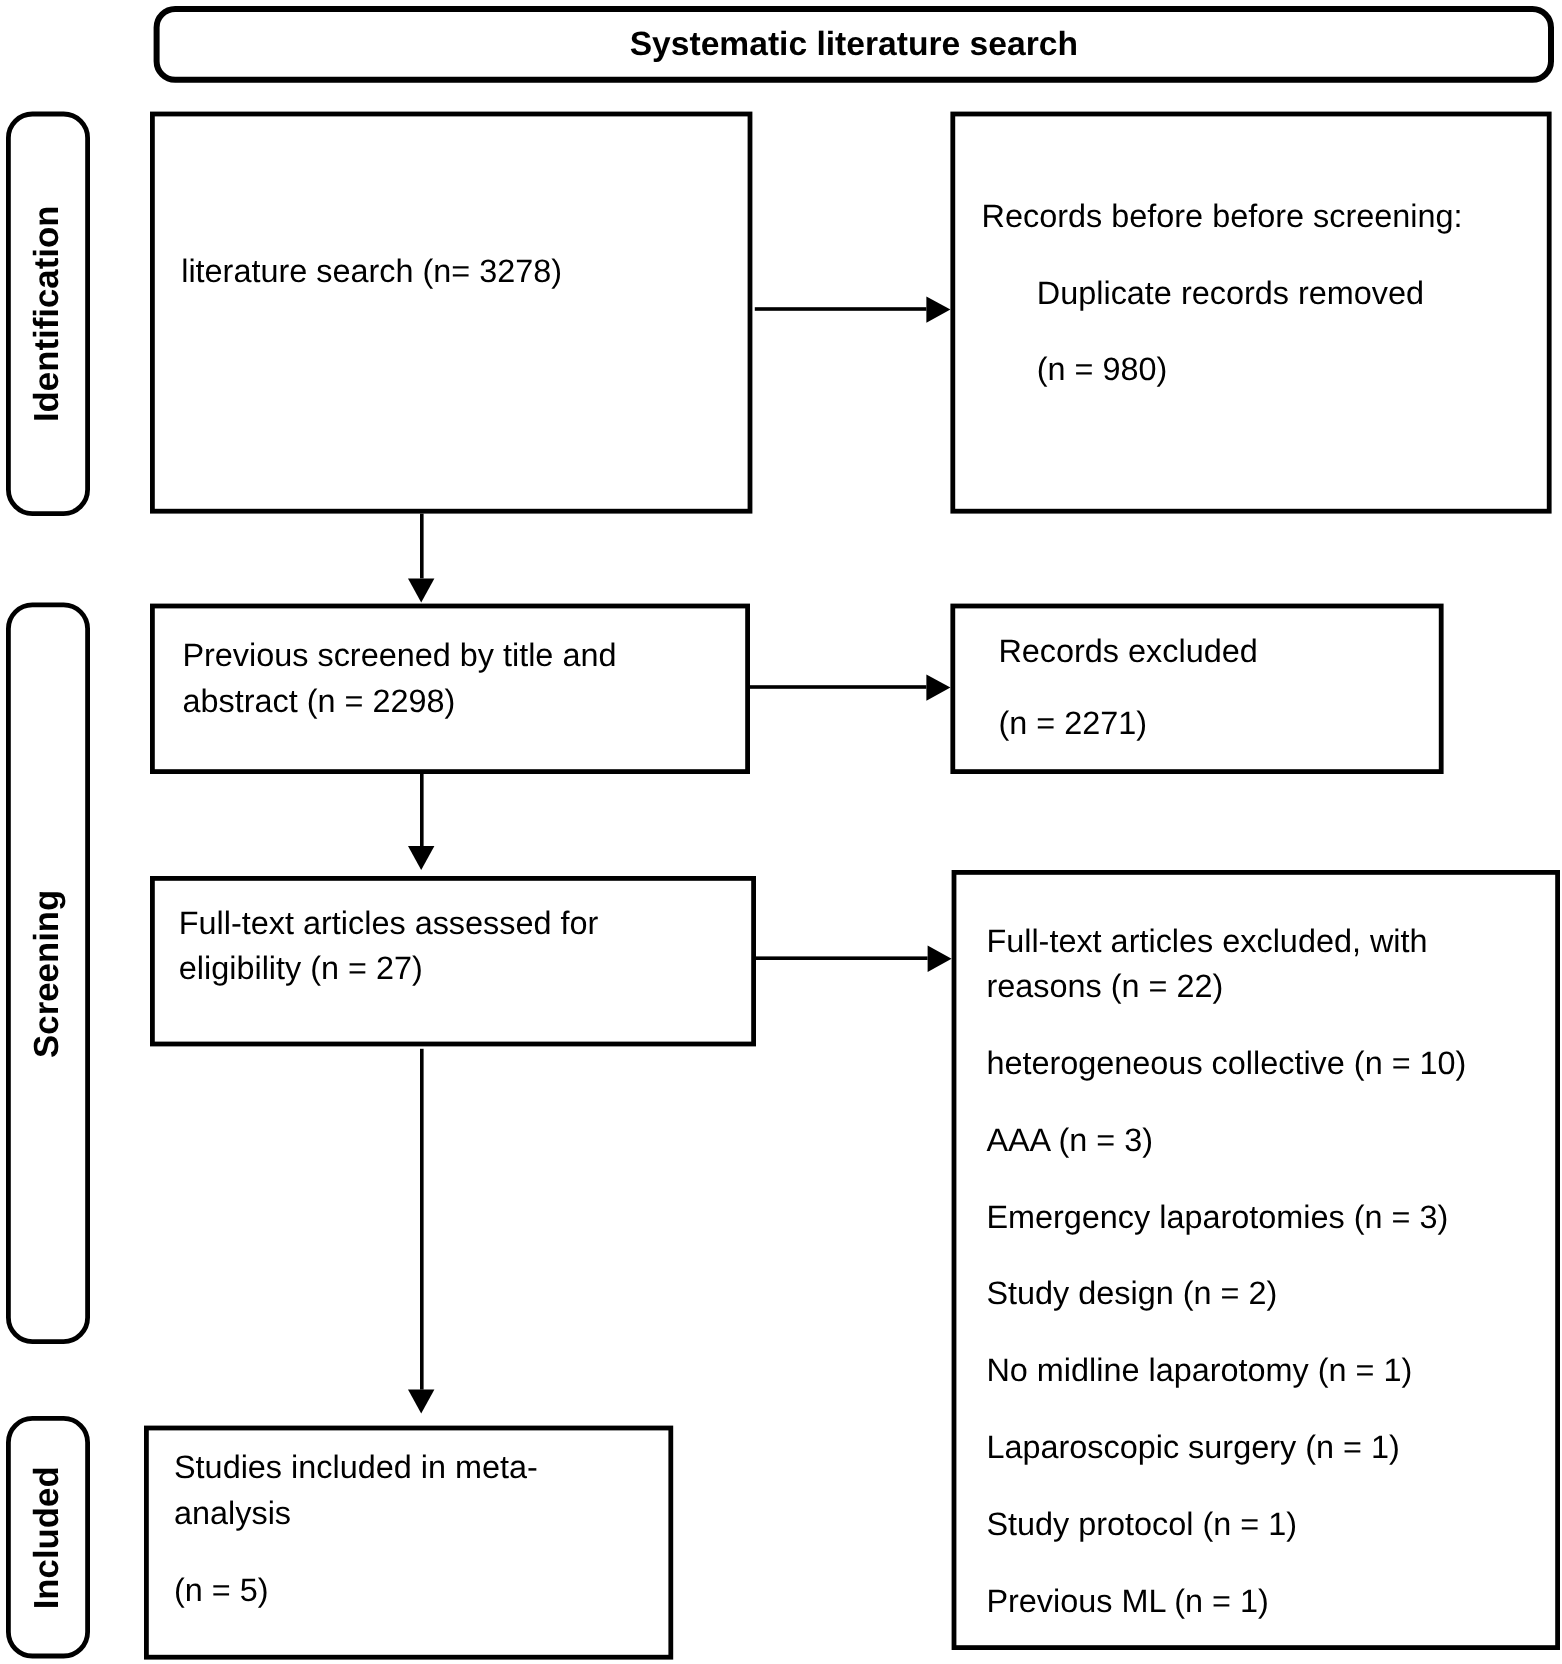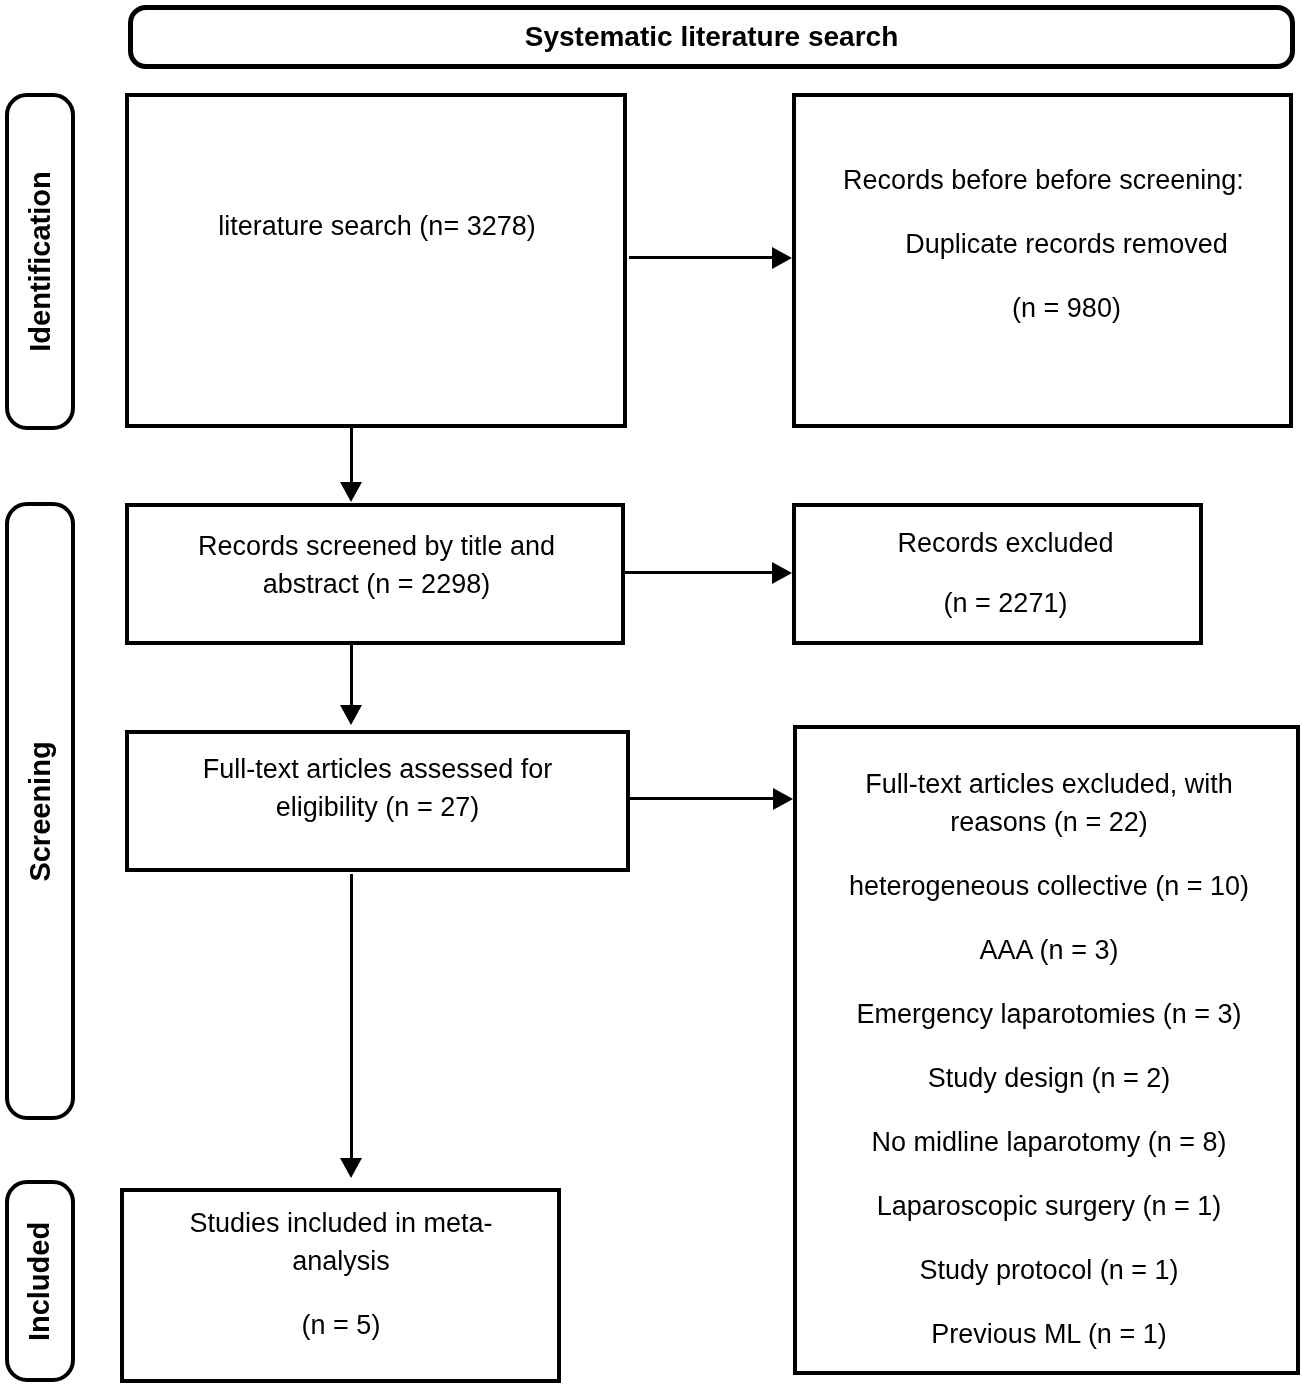--- a/index.html
+++ b/index.html
@@ -4,21 +4,20 @@
 <style>
   html,body{margin:0;padding:0;background:#fff;}
   *{box-sizing:border-box;}
   .canvas{
     position:relative;
     width:1302px;height:1387px;
     background:#ffffff;
     font-family:"Liberation Sans", sans-serif;
     color:#000;
     overflow:hidden;
-    text-align:center;
   }
   .box{
     position:absolute;
     border:4px solid #000;
     background:#fff;
     font-size:27px;
     line-height:38px;
   }
   .header-box{
     position:absolute;
@@ -98,42 +97,42 @@
     <div class="para" style="margin-top:0;">literature search (n= 3278)</div>
   </div>
 
   <div class="box box-removed">
     <div class="para"><span>Records before </span><span class="it">before screening</span><span>:</span></div>
     <div class="para indent">Duplicate records removed</div>
     <div class="para indent">(n = 980)</div>
   </div>
 
   <div class="box box-screened">
-    <div class="para">Records screened by title and</div>
+    <div class="para">Previous screened by title and</div>
     <div class="para" style="margin-top:0;">abstract (n = 2298)</div>
   </div>
 
   <div class="box box-records-excluded">
     <div class="para">Records excluded</div>
     <div class="para" style="margin-top:22px;">(n = 2271)</div>
   </div>
 
   <div class="box box-fulltext-assessed">
     <div class="para">Full-text articles assessed for</div>
     <div class="para" style="margin-top:0;">eligibility (n = 27)</div>
   </div>
 
   <div class="box box-fulltext-excluded">
     <div class="para">Full-text articles excluded, with</div>
     <div class="para" style="margin-top:0;">reasons (n = 22)</div>
     <div class="para">heterogeneous collective (n = 10)</div>
     <div class="para">AAA (n = 3)</div>
     <div class="para">Emergency laparotomies (n = 3)</div>
     <div class="para">Study design (n = 2)</div>
-    <div class="para">No midline laparotomy (n = 8)</div>
+    <div class="para">No midline laparotomy (n = 1)</div>
     <div class="para">Laparoscopic surgery (n = 1)</div>
     <div class="para">Study protocol (n = 1)</div>
     <div class="para">Previous ML (n = 1)</div>
   </div>
 
   <div class="box box-included-studies">
     <div class="para">Studies included in meta-analysis</div>
     <div class="para">(n = 5)</div>
   </div>
 

